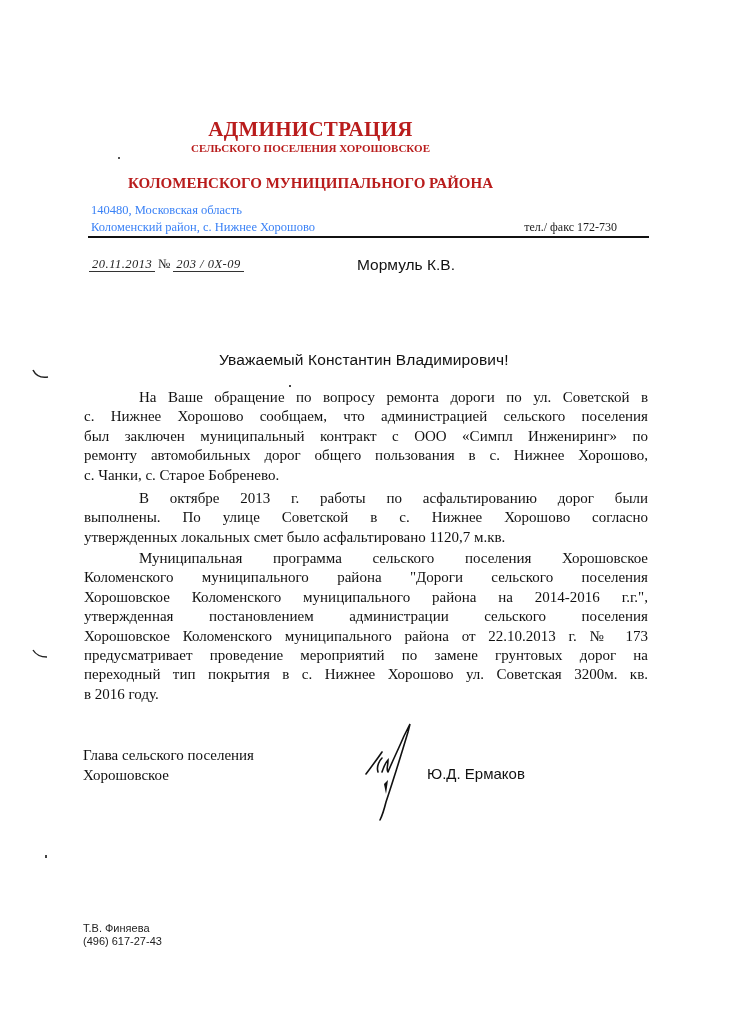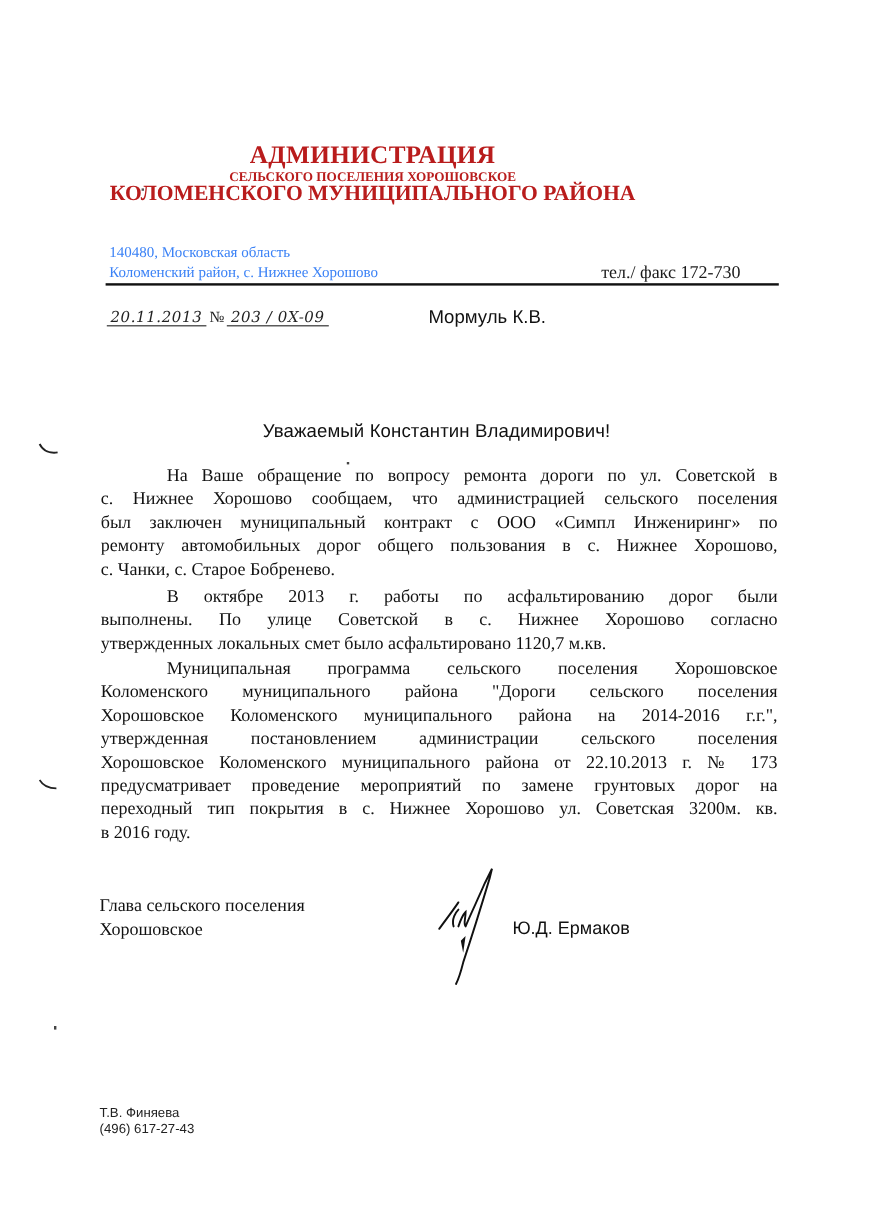--- a/index.html
+++ b/index.html
@@ -5,33 +5,33 @@
   html, body { margin: 0; padding: 0; background: #ffffff; }
   body {
     width: 729px; height: 1024px; position: relative; overflow: hidden;
     font-family: "Liberation Serif", serif; color: #111;
   }
   .page { position: absolute; inset: 0; background: #fff; }
 
   .org { position: absolute; left: 0; width: 621px; text-align: center; font-weight: bold; color: #b91c1c; }
   .org1 { top: 117px; font-size: 21px; letter-spacing: 0.3px; }
   .org2 { top: 142px; font-size: 11px; }
-  .org3 { top: 151px; font-size: 18px; }
+  .org3 { top: 175px; font-size: 15px; }
 
   .addr { position: absolute; left: 91px; font-size: 12.5px; color: #3b82f6; }
   .addr1 { top: 203px; }
   .addr2 { top: 220px; }
-  .phone { position: absolute; right: 112px; top: 220px; font-size: 15px; color: #1a1a1a; }
+  .phone { position: absolute; right: 112px; top: 220px; font-size: 12px; color: #1a1a1a; }
   .rule { position: absolute; left: 88px; top: 236px; width: 561px; height: 2px; background: #111; }
 
   .handwrite {
     position: absolute; left: 89px; top: 256px; font-family: "DejaVu Serif", serif;
     font-style: italic; font-size: 12.5px; color: #222; letter-spacing: 0.5px;
   }
-  .handwrite .ul { border-bottom: 1px solid #333; padding: 0 3px; }
+  .handwrite .ul { border-bottom: 1px solid #333; padding: 0 3px; font-family: Liberation Serif, serif; }
   .handwrite .no { font-style: normal; font-family: "Liberation Serif", serif; font-size: 13px; margin: 0 2px 0 3px; }
 
   .recipient { position: absolute; left: 357px; top: 256px; font-size: 15.5px; font-family: "Liberation Sans", sans-serif; color: #111; }
 
   .salutation { position: absolute; left: 219px; top: 351px; font-size: 15.5px; font-family: "Liberation Sans", sans-serif; color: #111; letter-spacing: 0.1px; }
 
   .body-text {
     position: absolute; left: 84px; width: 564px; font-size: 15px; line-height: 19.4px;
     text-align: justify; color: #111;
   }

